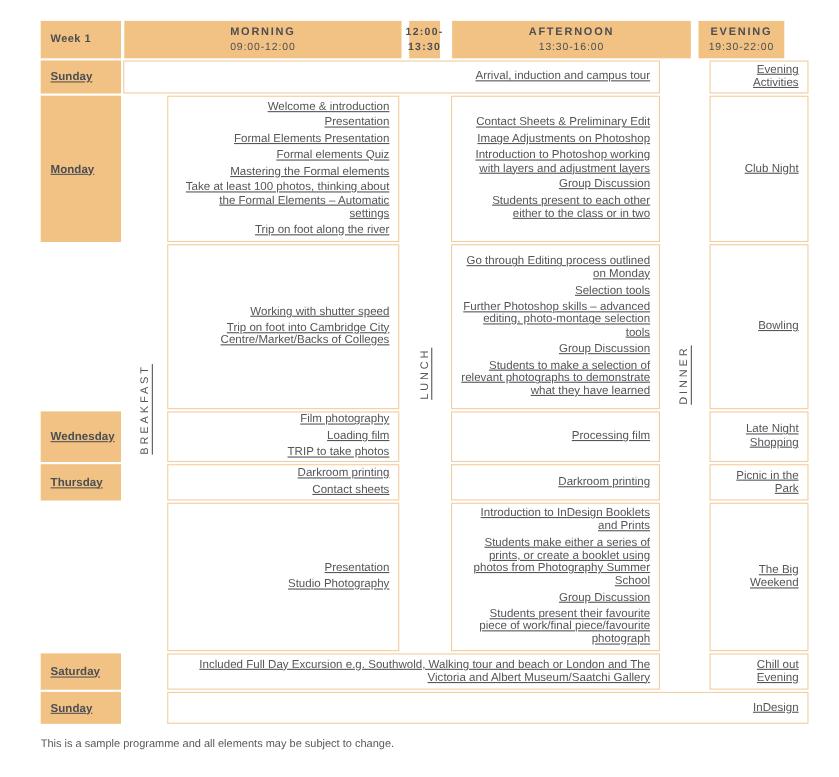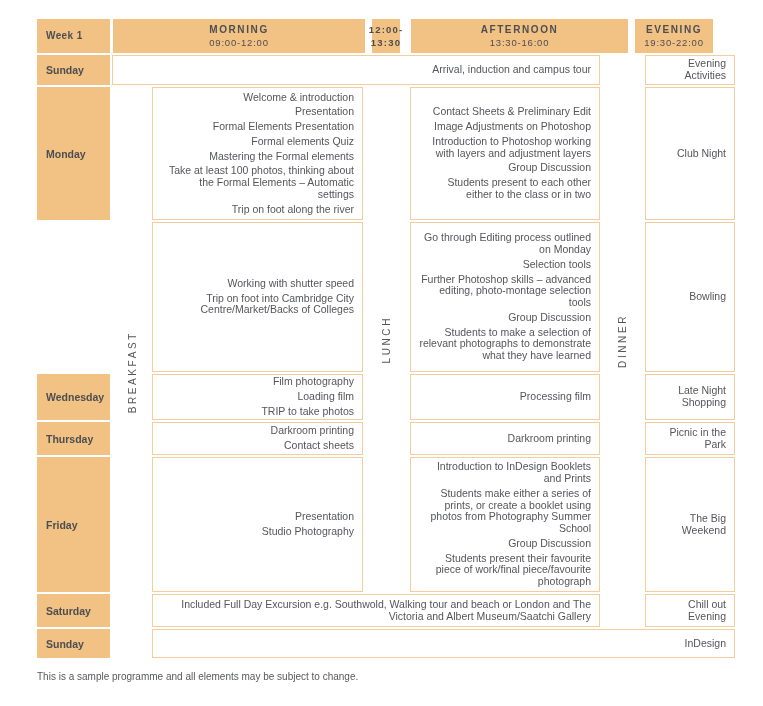--- a/index.html
+++ b/index.html
@@ -19,21 +19,21 @@
   .w-evening{width:78px;margin-left:7px;}
   .hdr-title{font-size:10px;font-weight:700;letter-spacing:1.6px;line-height:1.2;}
   .hdr-time{font-size:9.5px;letter-spacing:0.8px;margin-top:1px;line-height:1.2;}
   .w-time .hdr-time{font-weight:700;letter-spacing:1.2px;font-size:9.5px;}
   .w-time .hdr-title{letter-spacing:1.2px;font-size:9.5px;}
 
   
   .grid{display:grid;
         grid-template-columns:75px 40px 211px 47px 190px 45px 90px;
         grid-template-rows:30px 133px 150px 46px 33px 135px 33px 29px;
-        row-gap:2px;}
+        row-gap:2px;text-decoration:underline;}
   .day{background:#F1C283;margin-right:2px;display:flex;align-items:center;
        padding-left:9px;font-weight:700;font-size:10.5px;color:#4D4E51;box-sizing:border-box;}
   .cell{background:#ffffff;border:1px solid #F2CE9D;box-sizing:border-box;
         padding:4px 8px;display:flex;flex-direction:column;justify-content:center;
         overflow:hidden;font-size:10.5px;color:#55565A;}
   .cell p{margin:0 0 3px;line-height:1.12;text-align:right;}
   .cell p:last-child{margin-bottom:0;}
   .vcol{display:flex;align-items:center;justify-content:center;background:#ffffff;}
   .vcol span{writing-mode:vertical-rl;transform:rotate(180deg);
              font-size:10px;letter-spacing:2.6px;color:#55565A;white-space:nowrap;}
@@ -79,21 +79,20 @@
         <span class="hdr-time">19:30-22:00</span>
       </div>
     </div>
 
     <div class="grid">
 
       <div class="day c1 r1">Sunday</div>
       <div class="day c1 r2">Monday</div>
       <div class="day c1 r4">Wednesday</div>
       <div class="day c1 r5">Thursday</div>
-      <div class="day c1 r6">Friday</div>
       <div class="day c1 r7">Saturday</div>
       <div class="day c1 r8">Sunday</div>
 
       <div class="vcol col-bfast">
         <span>BREAKFAST</span>
       </div>
       <div class="vcol col-lunch">
         <span>LUNCH</span>
       </div>
       <div class="vcol col-dinner">

